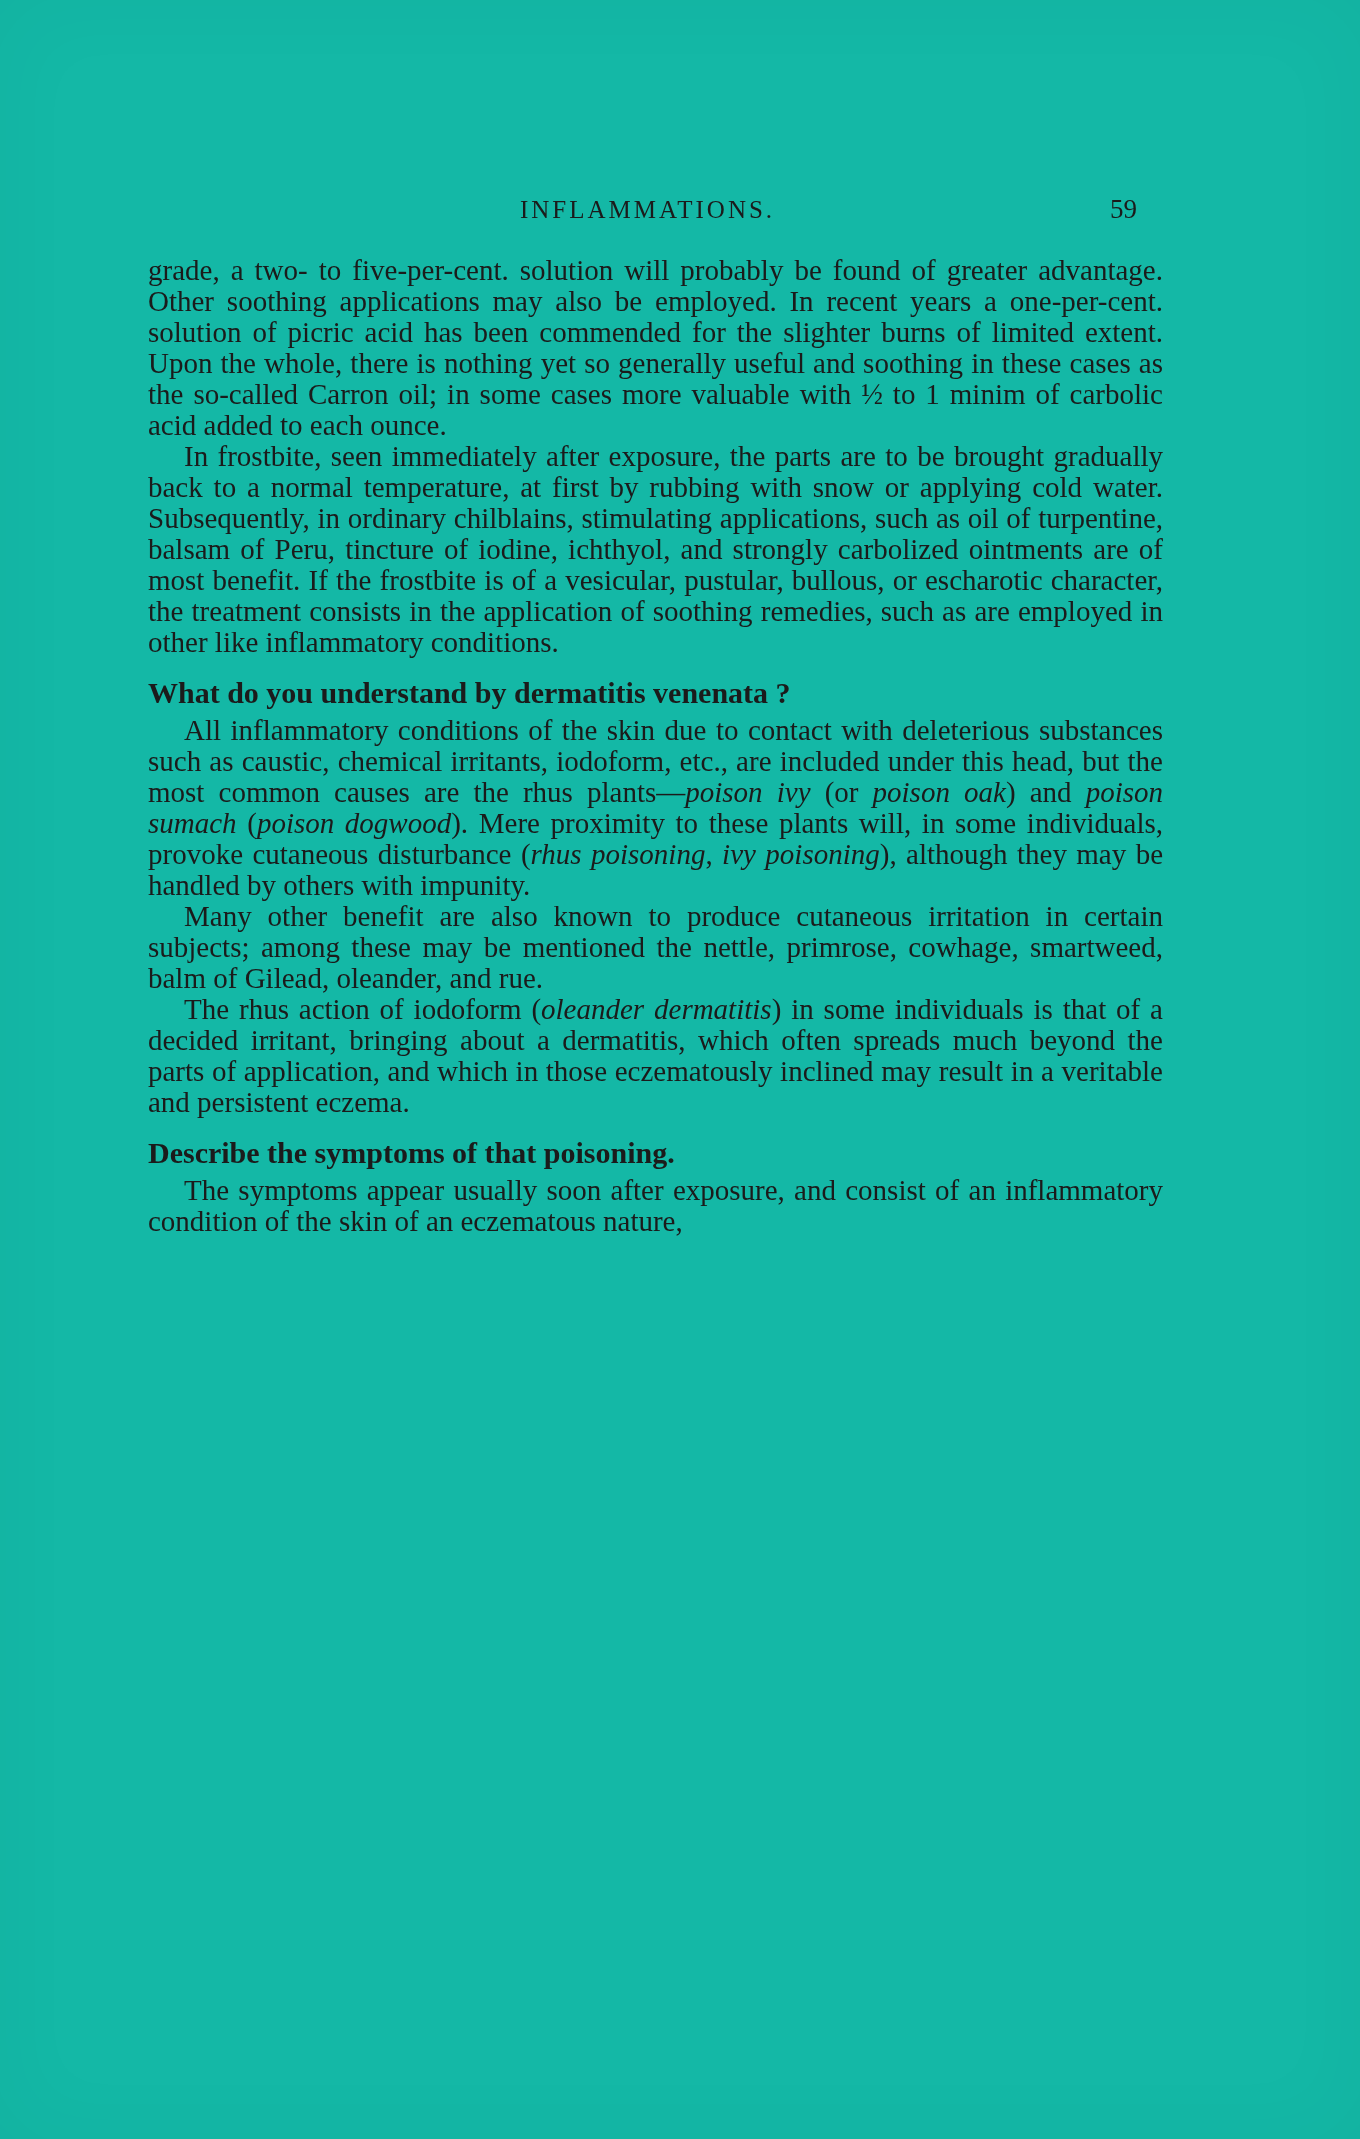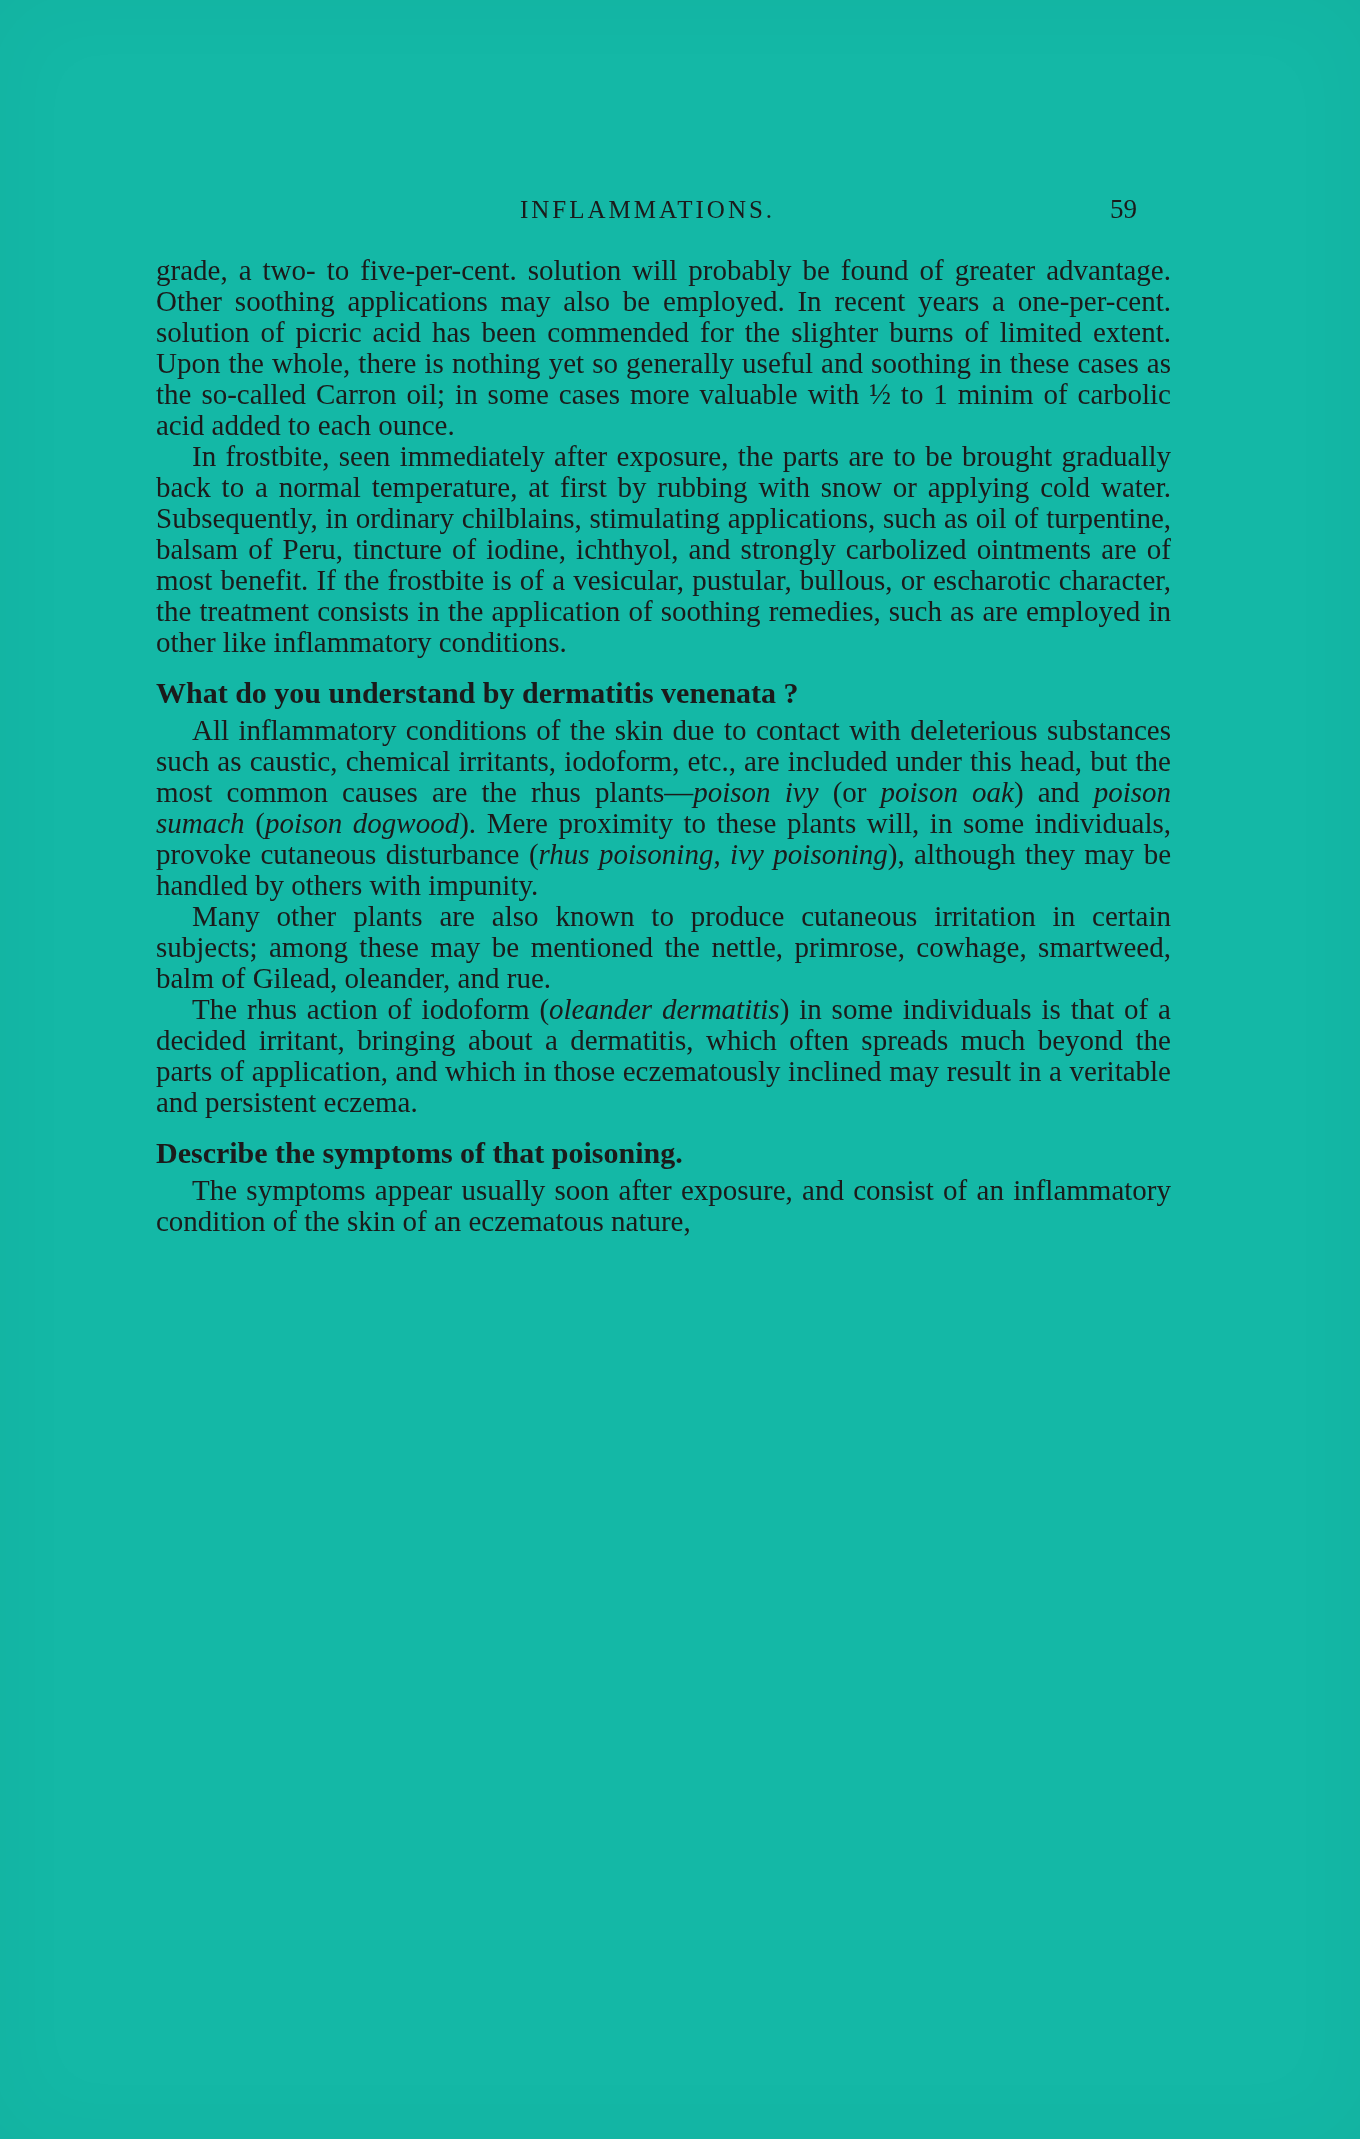--- a/index.html
+++ b/index.html
@@ -42,21 +42,21 @@
   }
   .page-number {
     position: absolute;
     right: 18px;
     top: -2px;
     font-size: 27px;
   }
   .text-block {
     position: absolute;
     top: 255px;
-    left: 156px;
+    left: 148px;
     width: 1015px;
     font-size: 29px;
     line-height: 31px;
     text-align: justify;
     hyphens: auto;
     -webkit-hyphens: auto;
   }
   .para {
     margin: 0;
     text-indent: 36px;
@@ -89,21 +89,21 @@
   <main class="text-block">
 
     <p class="para no-indent"><span>grade, a two- to five-per-cent. solution will probably be found of greater advantage. Other soothing applications may also be employed. In recent years a one-per-cent. solution of picric acid has been commended for the slighter burns of limited extent. Upon the whole, there is nothing yet so generally useful and soothing in these cases as the so-called Carron oil; in some cases more valuable with ½ to 1 minim of carbolic acid added to each ounce.</span></p>
 
     <p class="para"><span>In frostbite, seen immediately after exposure, the parts are to be brought gradually back to a normal temperature, at first by rubbing with snow or applying cold water. Subsequently, in ordinary chilblains, stimulating applications, such as oil of turpentine, balsam of Peru, tincture of iodine, ichthyol, and strongly carbolized ointments are of most benefit. If the frostbite is of a vesicular, pustular, bullous, or escharotic character, the treatment consists in the application of soothing remedies, such as are employed in other like inflammatory conditions.</span></p>
 
     <h2 class="question">What do you understand by dermatitis venenata ?</h2>
 
     <p class="para"><span>All inflammatory conditions of the skin due to contact with deleterious substances such as caustic, chemical irritants, iodoform, etc., are included under this head, but the most common causes are the rhus plants—</span><i>poison ivy</i><span> (or </span><i>poison oak</i><span>) and </span><i>poison sumach</i><span> (</span><i>poison dogwood</i><span>). Mere proximity to these plants will, in some individuals, provoke cutaneous disturbance (</span><i>rhus poisoning</i><span>, </span><i>ivy poisoning</i><span>), although they may be handled by others with impunity.</span></p>
 
-    <p class="para"><span>Many other plants are also known to produce cutaneous irritation in certain subjects; among these may be mentioned the nettle, primrose, cowhage, smartweed, balm of Gilead, oleander, and rue.</span></p>
+    <p class="para"><span>Many other benefit are also known to produce cutaneous irritation in certain subjects; among these may be mentioned the nettle, primrose, cowhage, smartweed, balm of Gilead, oleander, and rue.</span></p>
 
     <p class="para"><span>The rhus action of iodoform (</span><i>oleander dermatitis</i><span>) in some individuals is that of a decided irritant, bringing about a dermatitis, which often spreads much beyond the parts of application, and which in those eczematously inclined may result in a veritable and persistent eczema.</span></p>
 
     <h2 class="question">Describe the symptoms of that poisoning.</h2>
 
     <p class="para"><span>The symptoms appear usually soon after exposure, and consist of an inflammatory condition of the skin of an eczematous nature,</span></p>
 
   </main>
 
 </div>

